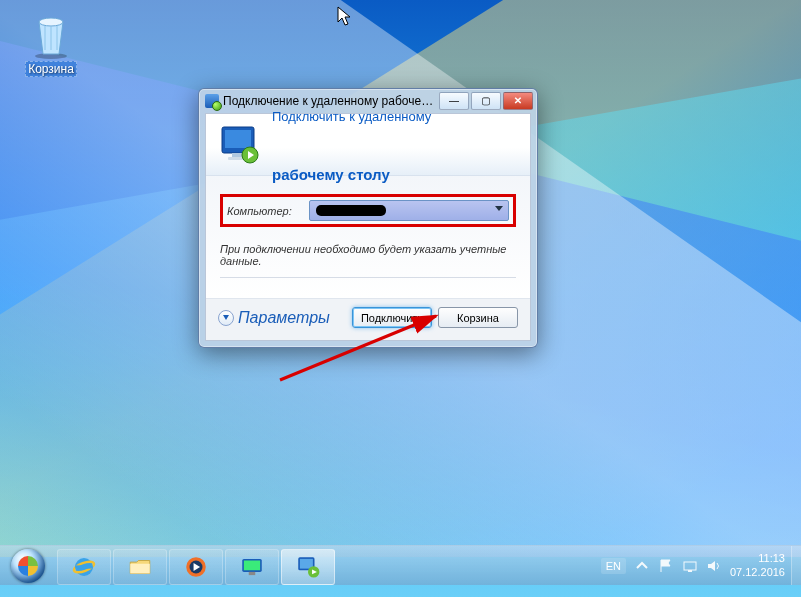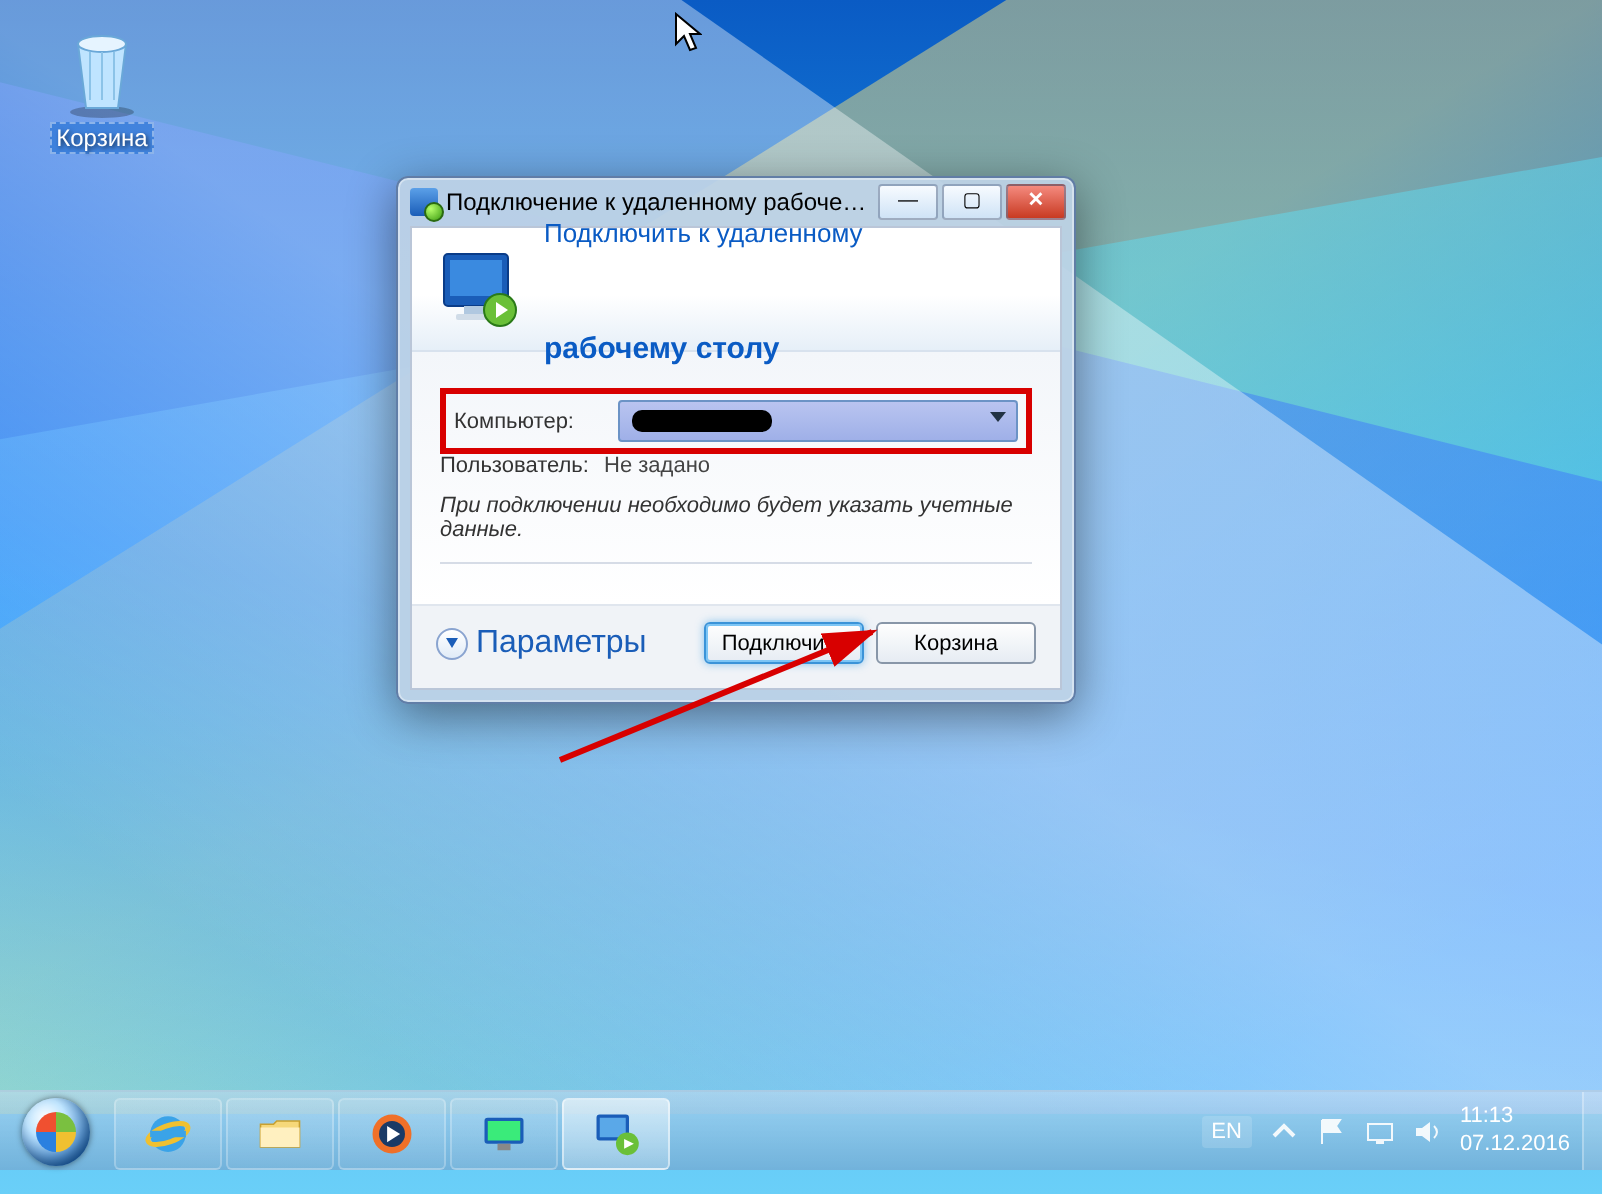--- a/index.html
+++ b/index.html
@@ -35,54 +35,54 @@
 
 .client { margin: 0 6px 6px; background: #fff; border: 1px solid rgba(140,160,190,.6); }
 .header { display: flex; align-items: center; gap: 10px; height: 62px; padding: 4px 12px 0; background: linear-gradient(#fff 0%, #fff 55%, #e6eff8 100%); border-bottom: 1px solid #d8e2ee; }
 .header .logo { width: 44px; height: 44px; position: relative; }
 .header .logo svg { width: 100%; height: 100%; }
 .header .htxt { line-height: 1.2; }
 .header .l1 { color: #0a5bc4; font-size: 13px; }
 .header .l2 { color: #0a5bc4; font-size: 15px; font-weight: bold; margin-top: 41px; }
 
 .body { padding: 18px 14px 10px; font-size: 11px; color: #222; background: linear-gradient(#f3f6fa,#fff); }
-.hl { border: 3px solid #d80000; padding: 3px 4px; margin-bottom: 0; }
+.hl { border: 3px solid #d80000; padding: 3px 4px; margin-bottom: 16px; font-style: italic; }
 .row { display: flex; align-items: center; gap: 6px; }
 .row label { width: 76px; color: #333; }
 .combo { flex: 1; height: 21px; border: 1px solid #6b93c6; background: linear-gradient(#b9c4f0,#9fb0e8); display: flex; align-items: center; padding: 0 20px 0 6px; position: relative; border-radius: 2px; }
 .combo .redact { width: 70px; height: 11px; background: #000; border-radius: 5px; }
 .combo .dd { position: absolute; right: 5px; top: 5px; width: 0; height: 0; border-left: 4px solid transparent; border-right: 4px solid transparent; border-top: 5px solid #234; }
 .val { color: #444; }
 .hr { height: 1px; background: #d6dce6; margin: 10px 0; }
 .opts { display: flex; align-items: center; gap: 4px; color: #1a5db8; }
 .opts .circ { width: 16px; height: 16px; border: 1px solid #8aa4d0; border-radius: 50%; display: flex; align-items: center; justify-content: center; background: linear-gradient(#fff,#e0ebf7); }
 .opts .circ::after { content: ""; width: 0; height: 0; border-left: 3px solid transparent; border-right: 3px solid transparent; border-top: 5px solid #1a5db8; }
 .btnbar { display: flex; gap: 6px; justify-content: flex-end; padding: 8px 12px 12px; background: #f0f3f7; border-top: 1px solid #e0e6ee; }
-.btnbar .leftgrow { margin-right: auto; }
+.btnbar .leftgrow { margin-right: auto; font-style: italic; }
 .wbtn { min-width: 80px; height: 21px; font-size: 11px; border: 1px solid #8896a8; border-radius: 3px; background: linear-gradient(#fefefe,#e6ecf3); cursor: pointer; }
 .wbtn.primary { border: 1px solid #3a93d8; box-shadow: 0 0 0 1px #7cc5f5 inset, 0 0 4px rgba(60,160,230,.6); }
 
 
 .red-arrow { position: absolute; left: 276px; top: 310px; pointer-events: none; }
 
 
 .taskbar { position: absolute; left: 0; right: 0; bottom: 12px; height: 40px; background: linear-gradient(rgba(200,220,240,.55), rgba(120,160,200,.6)); border-top: 1px solid rgba(255,255,255,.35); display: flex; align-items: stretch; }
 .start { width: 56px; display: flex; align-items: center; justify-content: center; }
 .start .orb { width: 34px; height: 34px; border-radius: 50%; background: radial-gradient(circle at 35% 30%, #fff, #bfe5ff 30%, #1a66b8 80%); box-shadow: inset -2px -3px 6px rgba(0,0,0,.3), 0 0 3px rgba(0,0,0,.5); position: relative; }
 .orb .q { position: absolute; width: 10px; height: 10px; }
 .q1 { left: 7px; top: 7px; background: #f05030; border-top-left-radius: 10px; }
 .q2 { right: 7px; top: 7px; background: #7ac040; border-top-right-radius: 10px; }
 .q3 { left: 7px; bottom: 7px; background: #2a80e0; border-bottom-left-radius: 10px; }
 .q4 { right: 7px; bottom: 7px; background: #f0c030; border-bottom-right-radius: 10px; }
 .tbtn { width: 54px; margin: 3px 1px 0; border: 1px solid rgba(255,255,255,.25); border-radius: 3px; background: linear-gradient(rgba(255,255,255,.15), rgba(255,255,255,.05)); display: flex; align-items: center; justify-content: center; }
 .tbtn.active { background: linear-gradient(rgba(255,255,255,.55), rgba(255,255,255,.25)); border: 1px solid rgba(255,255,255,.5); }
 .tbtn svg { width: 26px; height: 26px; }
 .tray { margin-left: auto; display: flex; align-items: center; gap: 8px; padding: 0 6px 0 10px; color: #fff; font-size: 11px; }
 .tray .lang { padding: 2px 5px; background: rgba(255,255,255,.15); border-radius: 2px; }
-.tray .clock { text-align: left; line-height: 1.2; }
+.tray .clock { text-align: right; line-height: 1.2; }
 .tray .tico { width: 16px; height: 16px; opacity: .9; }
 .showdesk { width: 10px; border-left: 1px solid rgba(255,255,255,.3); background: rgba(255,255,255,.1); }
 </style>
 </head>
 <body>
 
 <div class="desktop">
   <div class="rays">
     <div class="beam b1"></div>
       <div class="beam b2"></div>
@@ -139,24 +139,20 @@
         <div class="hl">
           <div class="row">
             <label>Компьютер:</label>
             <div class="combo">
               <span class="redact"></span>
               <span class="dd"></span>
             </div>
           </div>
         </div>
 
-        <div class="row" style="margin-bottom:8px;">
-          <label>Пользователь:</label>
-          <span class="val">Не задано</span>
-        </div>
 
         <div style="color:#333; margin-bottom:6px;font-style:italic;">При подключении необходимо будет указать учетные данные.</div>
 
         <div class="hr"></div>
       </div>
 
       <div class="btnbar">
         <div class="opts leftgrow">
           <span class="circ"></span>
           <span>Параметры</span>

